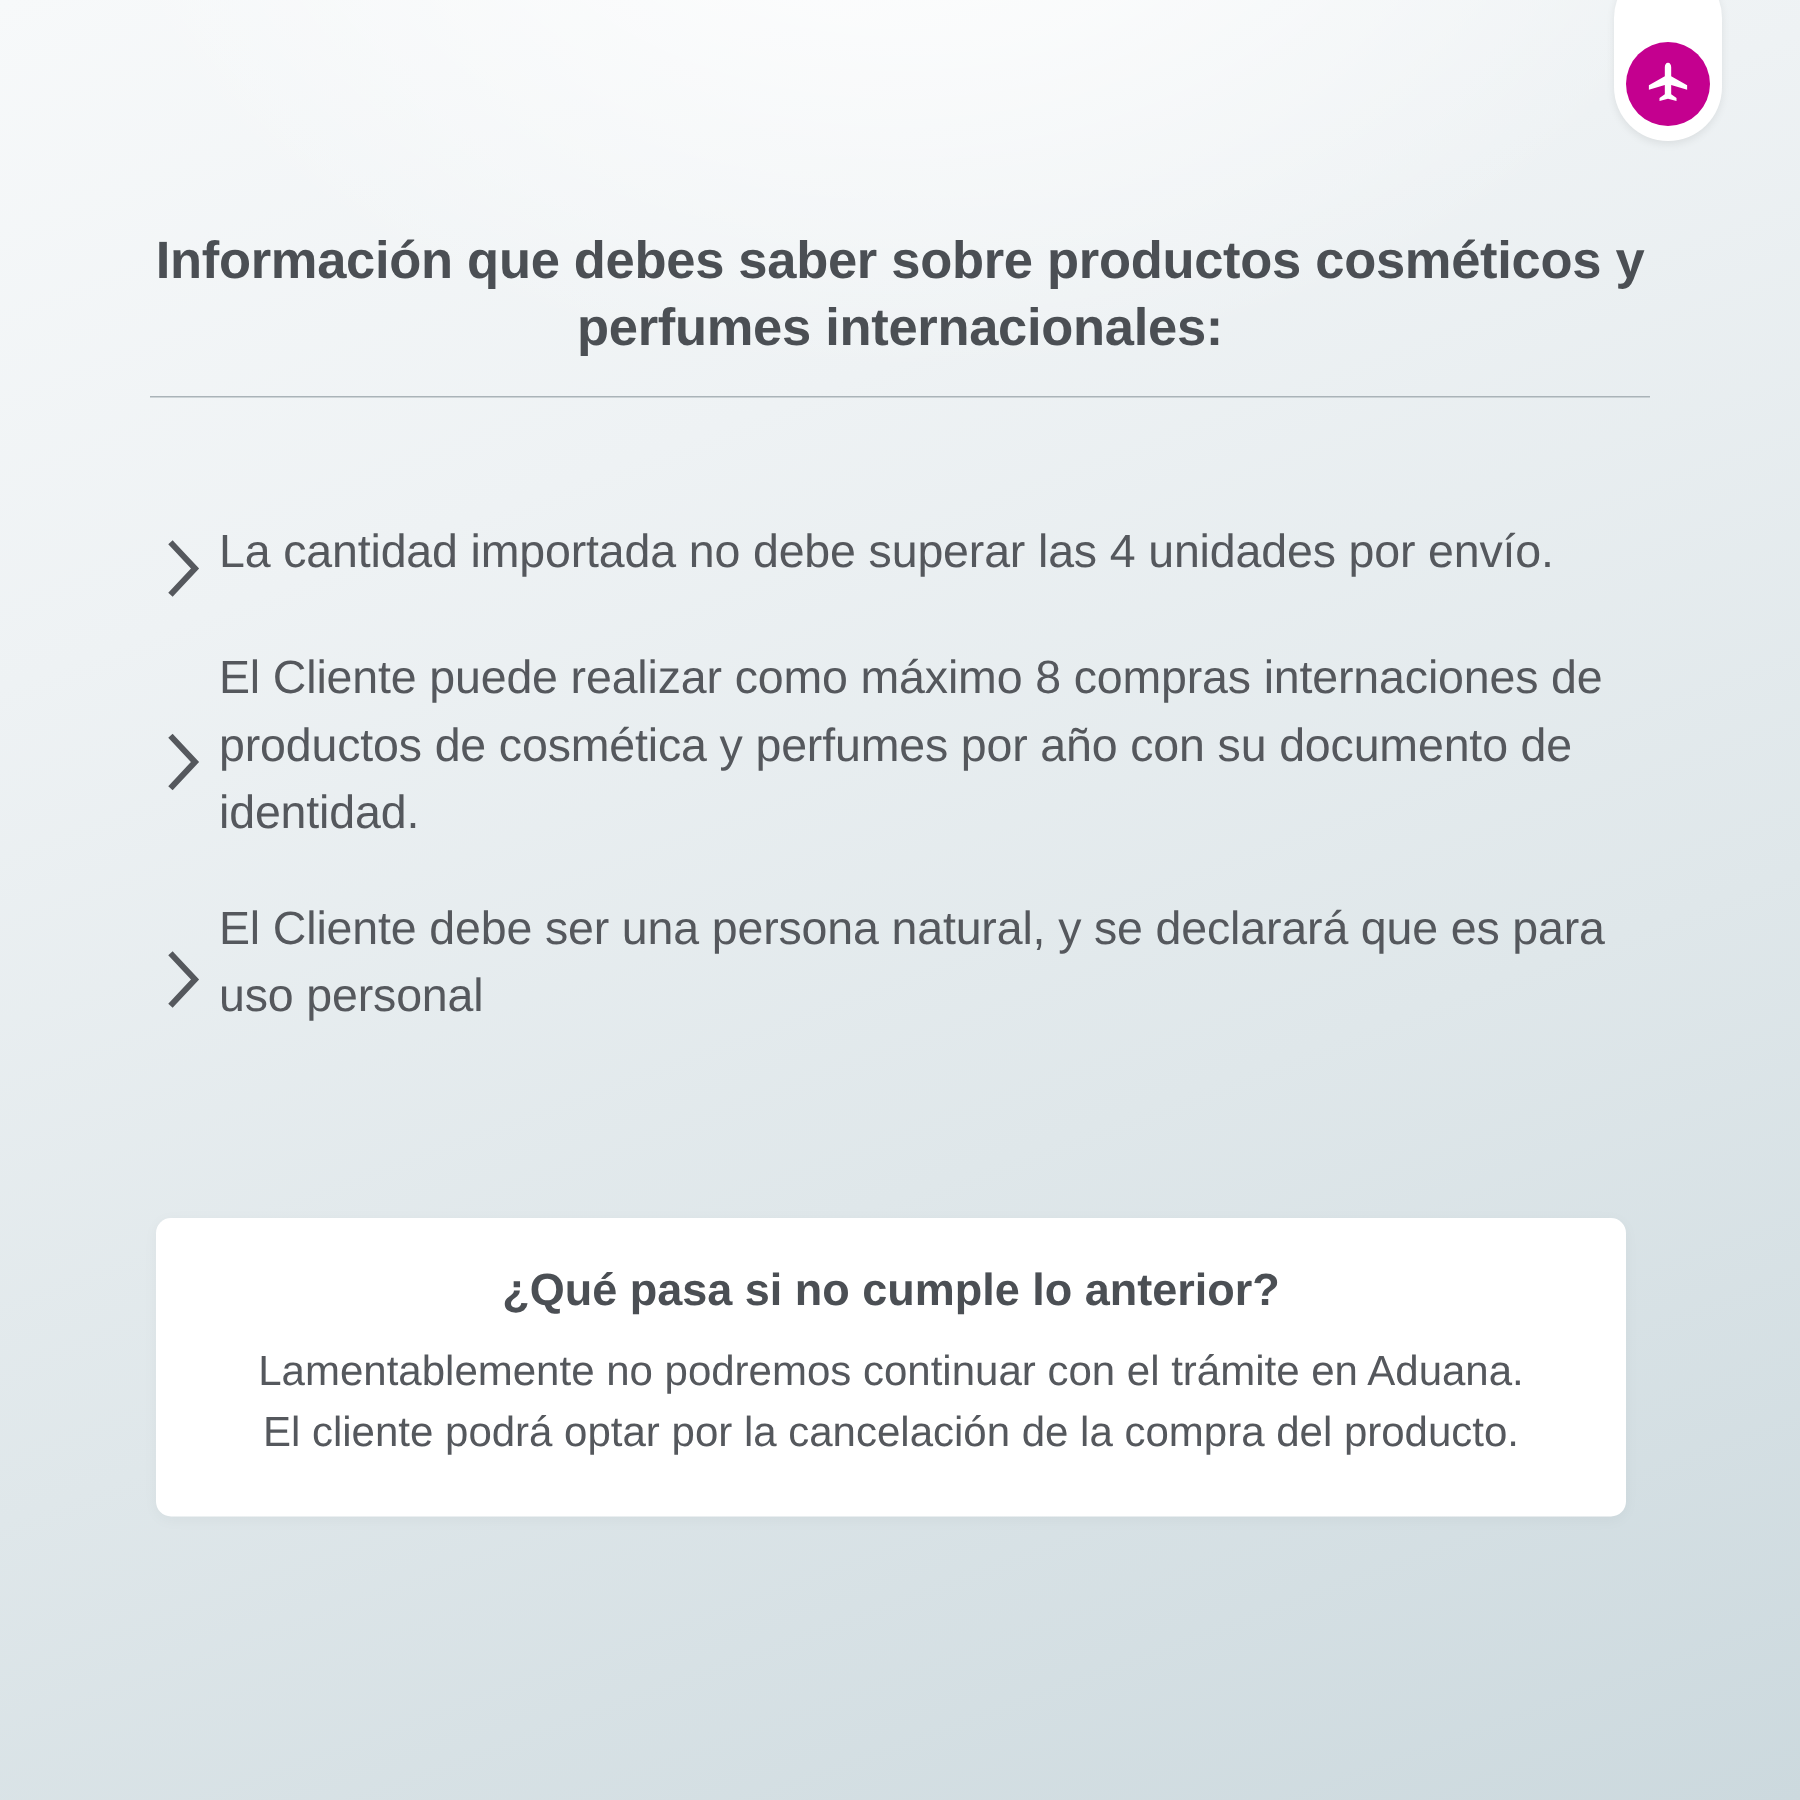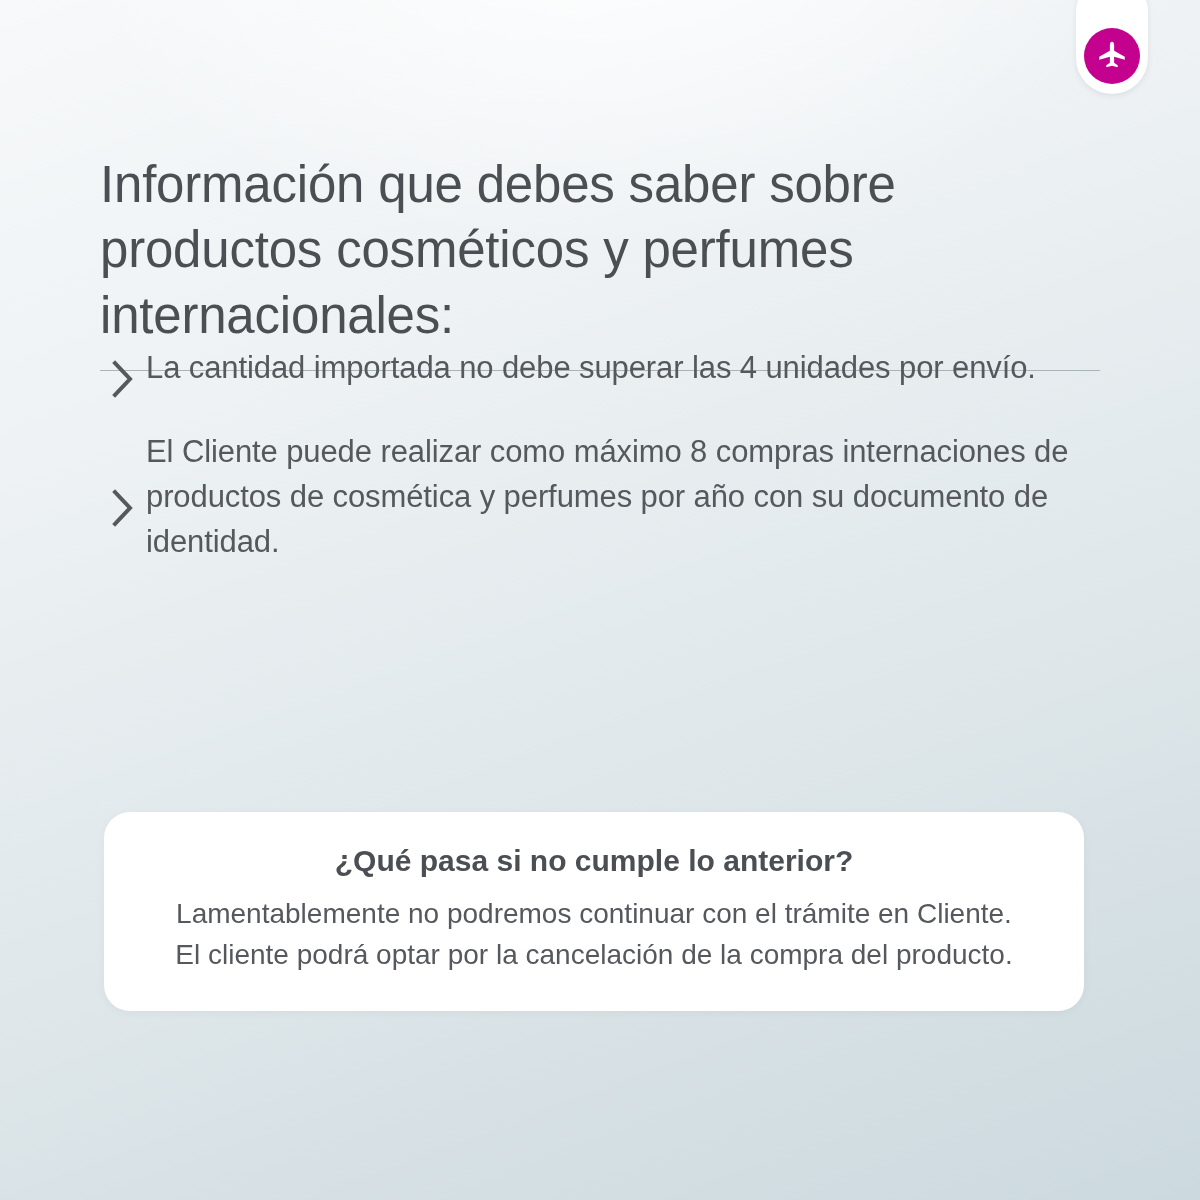--- a/index.html
+++ b/index.html
@@ -52,24 +52,25 @@
   .badge-circle svg { display: block; }
 
   
   .header {
     position: absolute;
     top: 152px;
     left: 100px;
     width: 1000px;
   }
   .title {
-    font-size: 51px;
+    font-size: 35px;
     line-height: 1.28;
-    font-weight: normal;
+    font-weight: bold;
     color: #4b4f54;
+    text-align: center;
     letter-spacing: -0.2px;
   }
   .divider {
     margin-top: 22px;
     height: 1px;
     background: #aab3b8;
     width: 100%;
   }
 
   
@@ -100,21 +101,21 @@
     letter-spacing: -0.1px;
   }
 
   
   .card {
     position: absolute;
     left: 104px;
     top: 812px;
     width: 980px;
     background: #ffffff;
-    border-radius: 26px;
+    border-radius: 10px;
     padding: 32px 58px 36px;
     box-shadow: 0 2px 10px rgba(0,0,0,0.04);
   }
   .card-title {
     font-size: 30px;
     font-weight: bold;
     color: #4b4f54;
     text-align: center;
     margin-bottom: 16px;
   }
@@ -171,22 +172,30 @@
 
     <div class="item">
       <span class="chev">
         <svg width="26" height="38" viewBox="0 0 26 38" aria-hidden="true">
           <path d="M5 3 L20 19 L5 35" fill="none" stroke="#55585d" stroke-width="4" stroke-linecap="square" stroke-linejoin="miter"></path>
         </svg>
       </span>
       <span class="item-text">El Cliente puede realizar como máximo 8 compras internaciones de productos de cosmética y perfumes por año con su documento de identidad.</span>
     </div>
 
+    <div class="item">
+      <span class="chev">
+        <svg width="26" height="38" viewBox="0 0 26 38" aria-hidden="true">
+          <path d="M5 3 L20 19 L5 35" fill="none" stroke="#55585d" stroke-width="4" stroke-linecap="square" stroke-linejoin="miter"></path>
+        </svg>
+      </span>
+      <span class="item-text">El Cliente debe ser una persona natural, y se declarará que es para uso personal</span>
+    </div>
 
   </div>
 
   <div class="card">
     <div class="card-title">¿Qué pasa si no cumple lo anterior?</div>
-    <div class="card-body">Lamentablemente no podremos continuar con el trámite en Cliente. El cliente podrá optar por la cancelación de la compra del producto.</div>
+    <div class="card-body">Lamentablemente no podremos continuar con el trámite en Aduana. El cliente podrá optar por la cancelación de la compra del producto.</div>
   </div>
 
 
 </div>
 
 </body></html>

